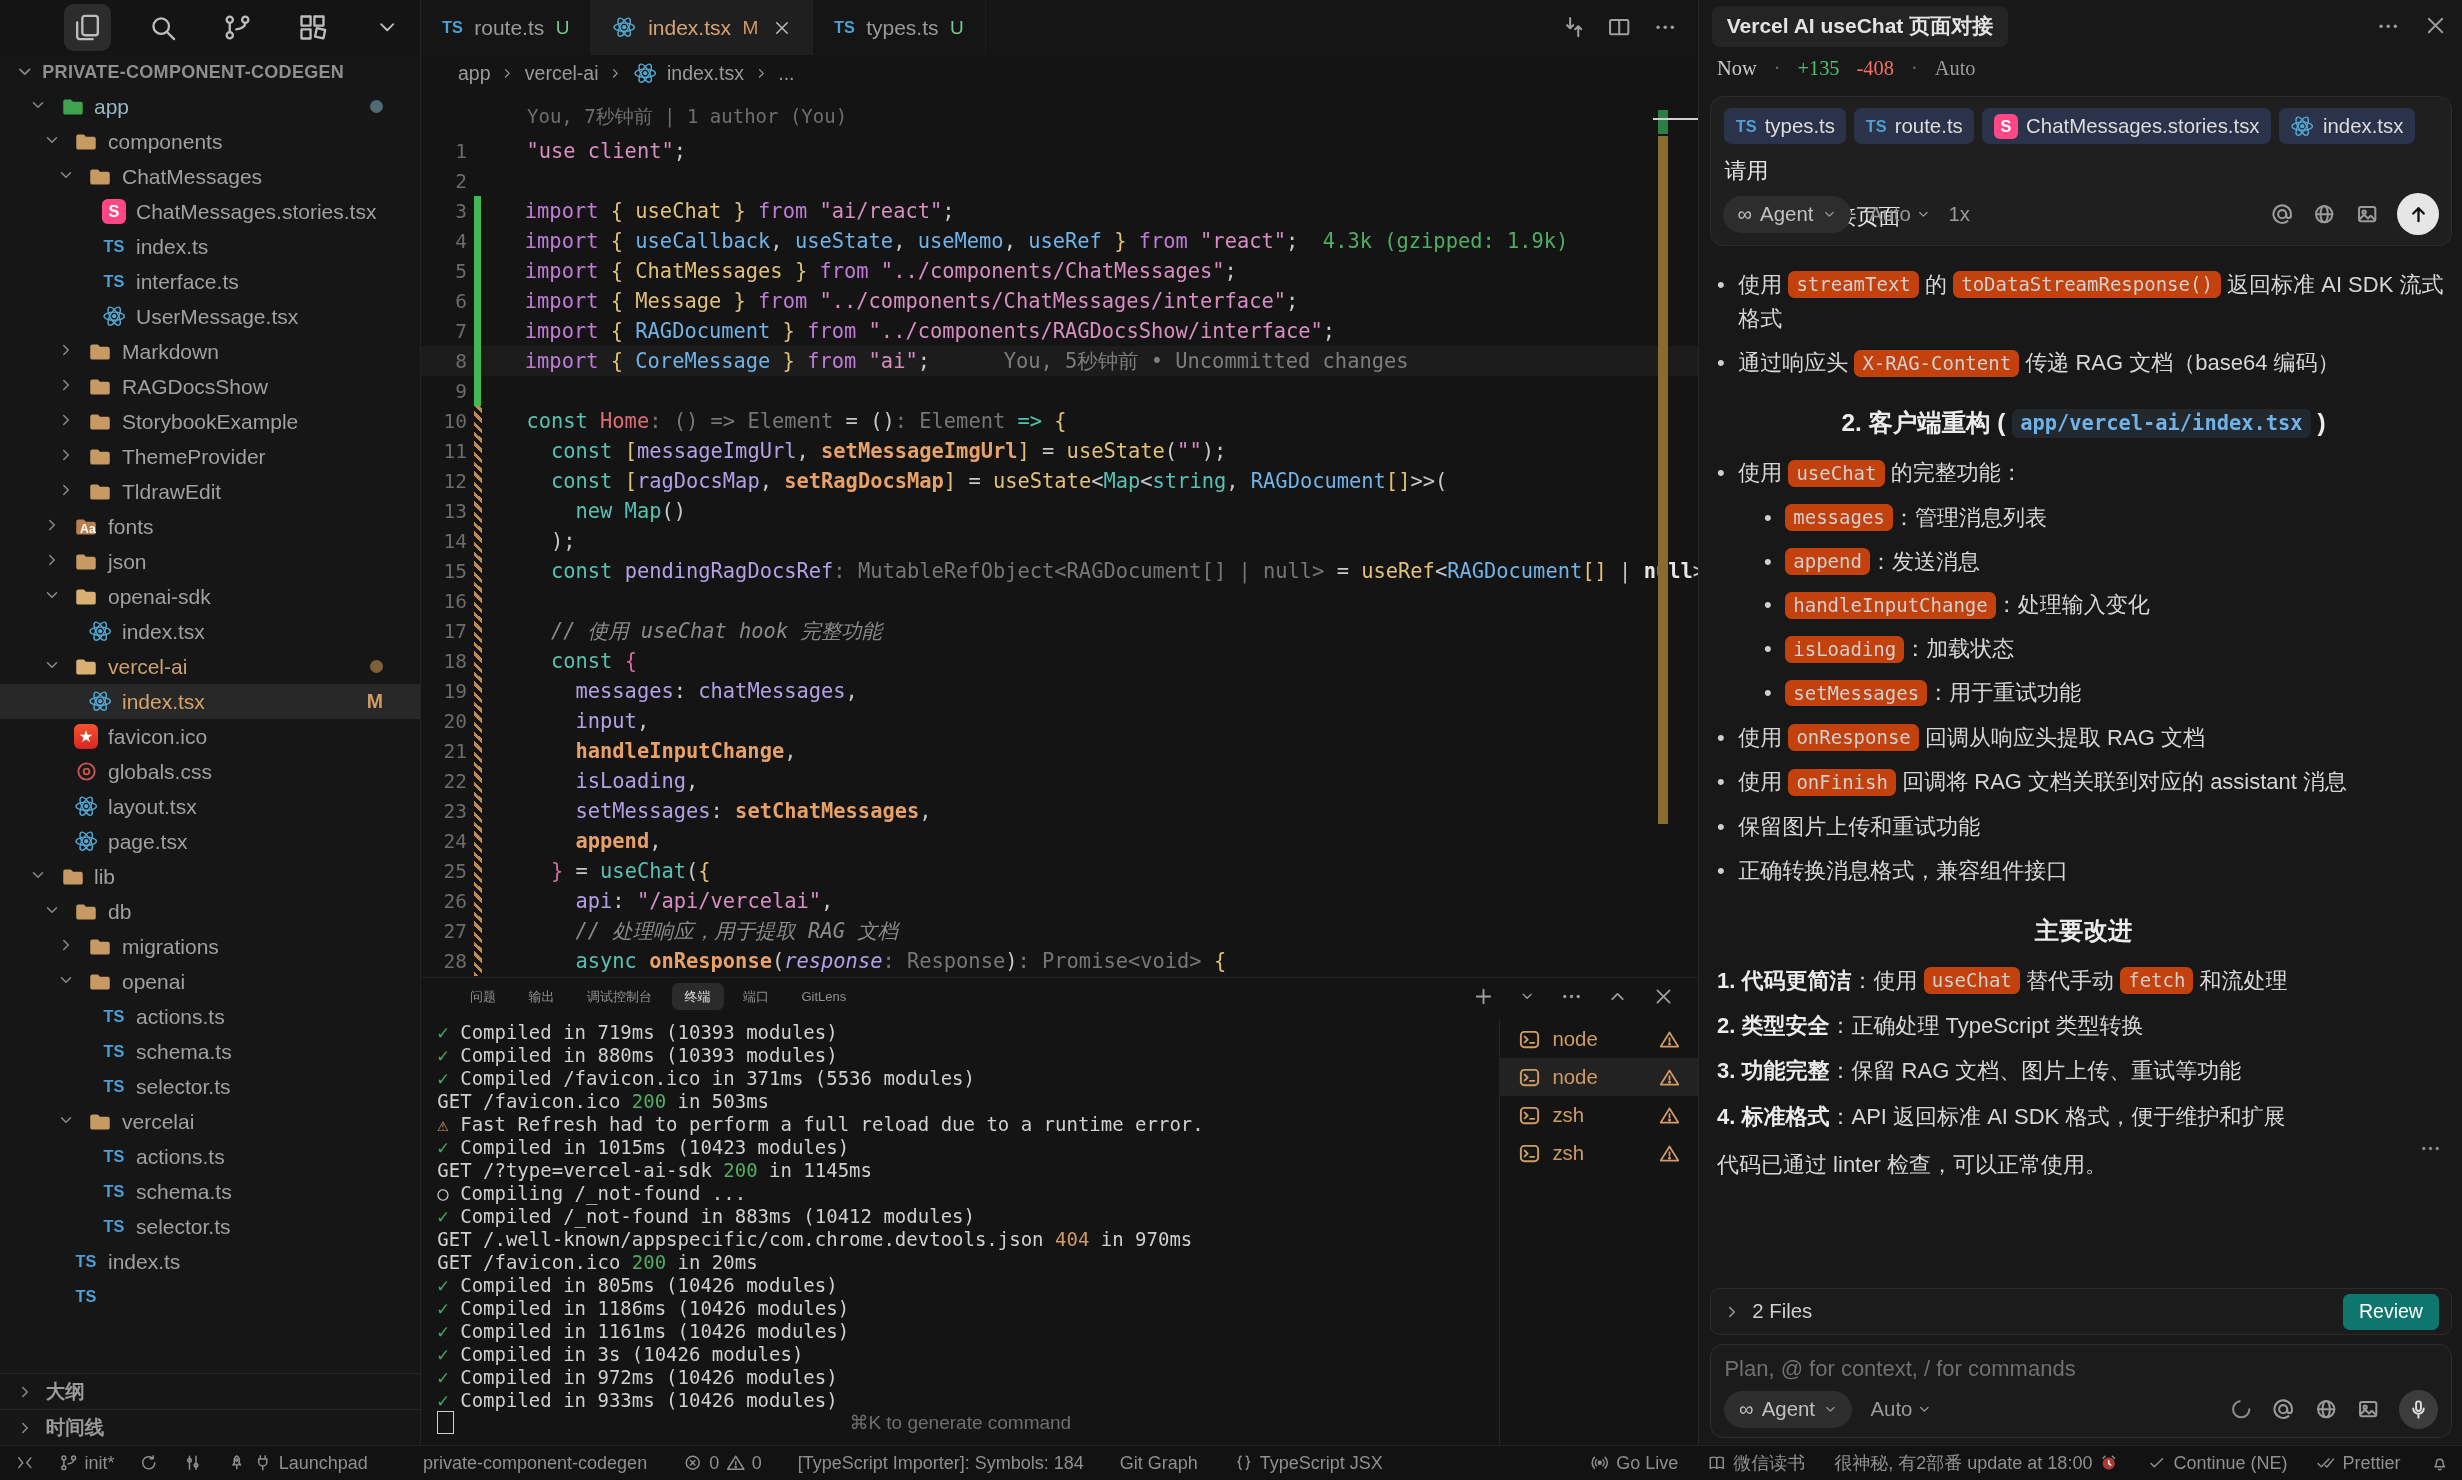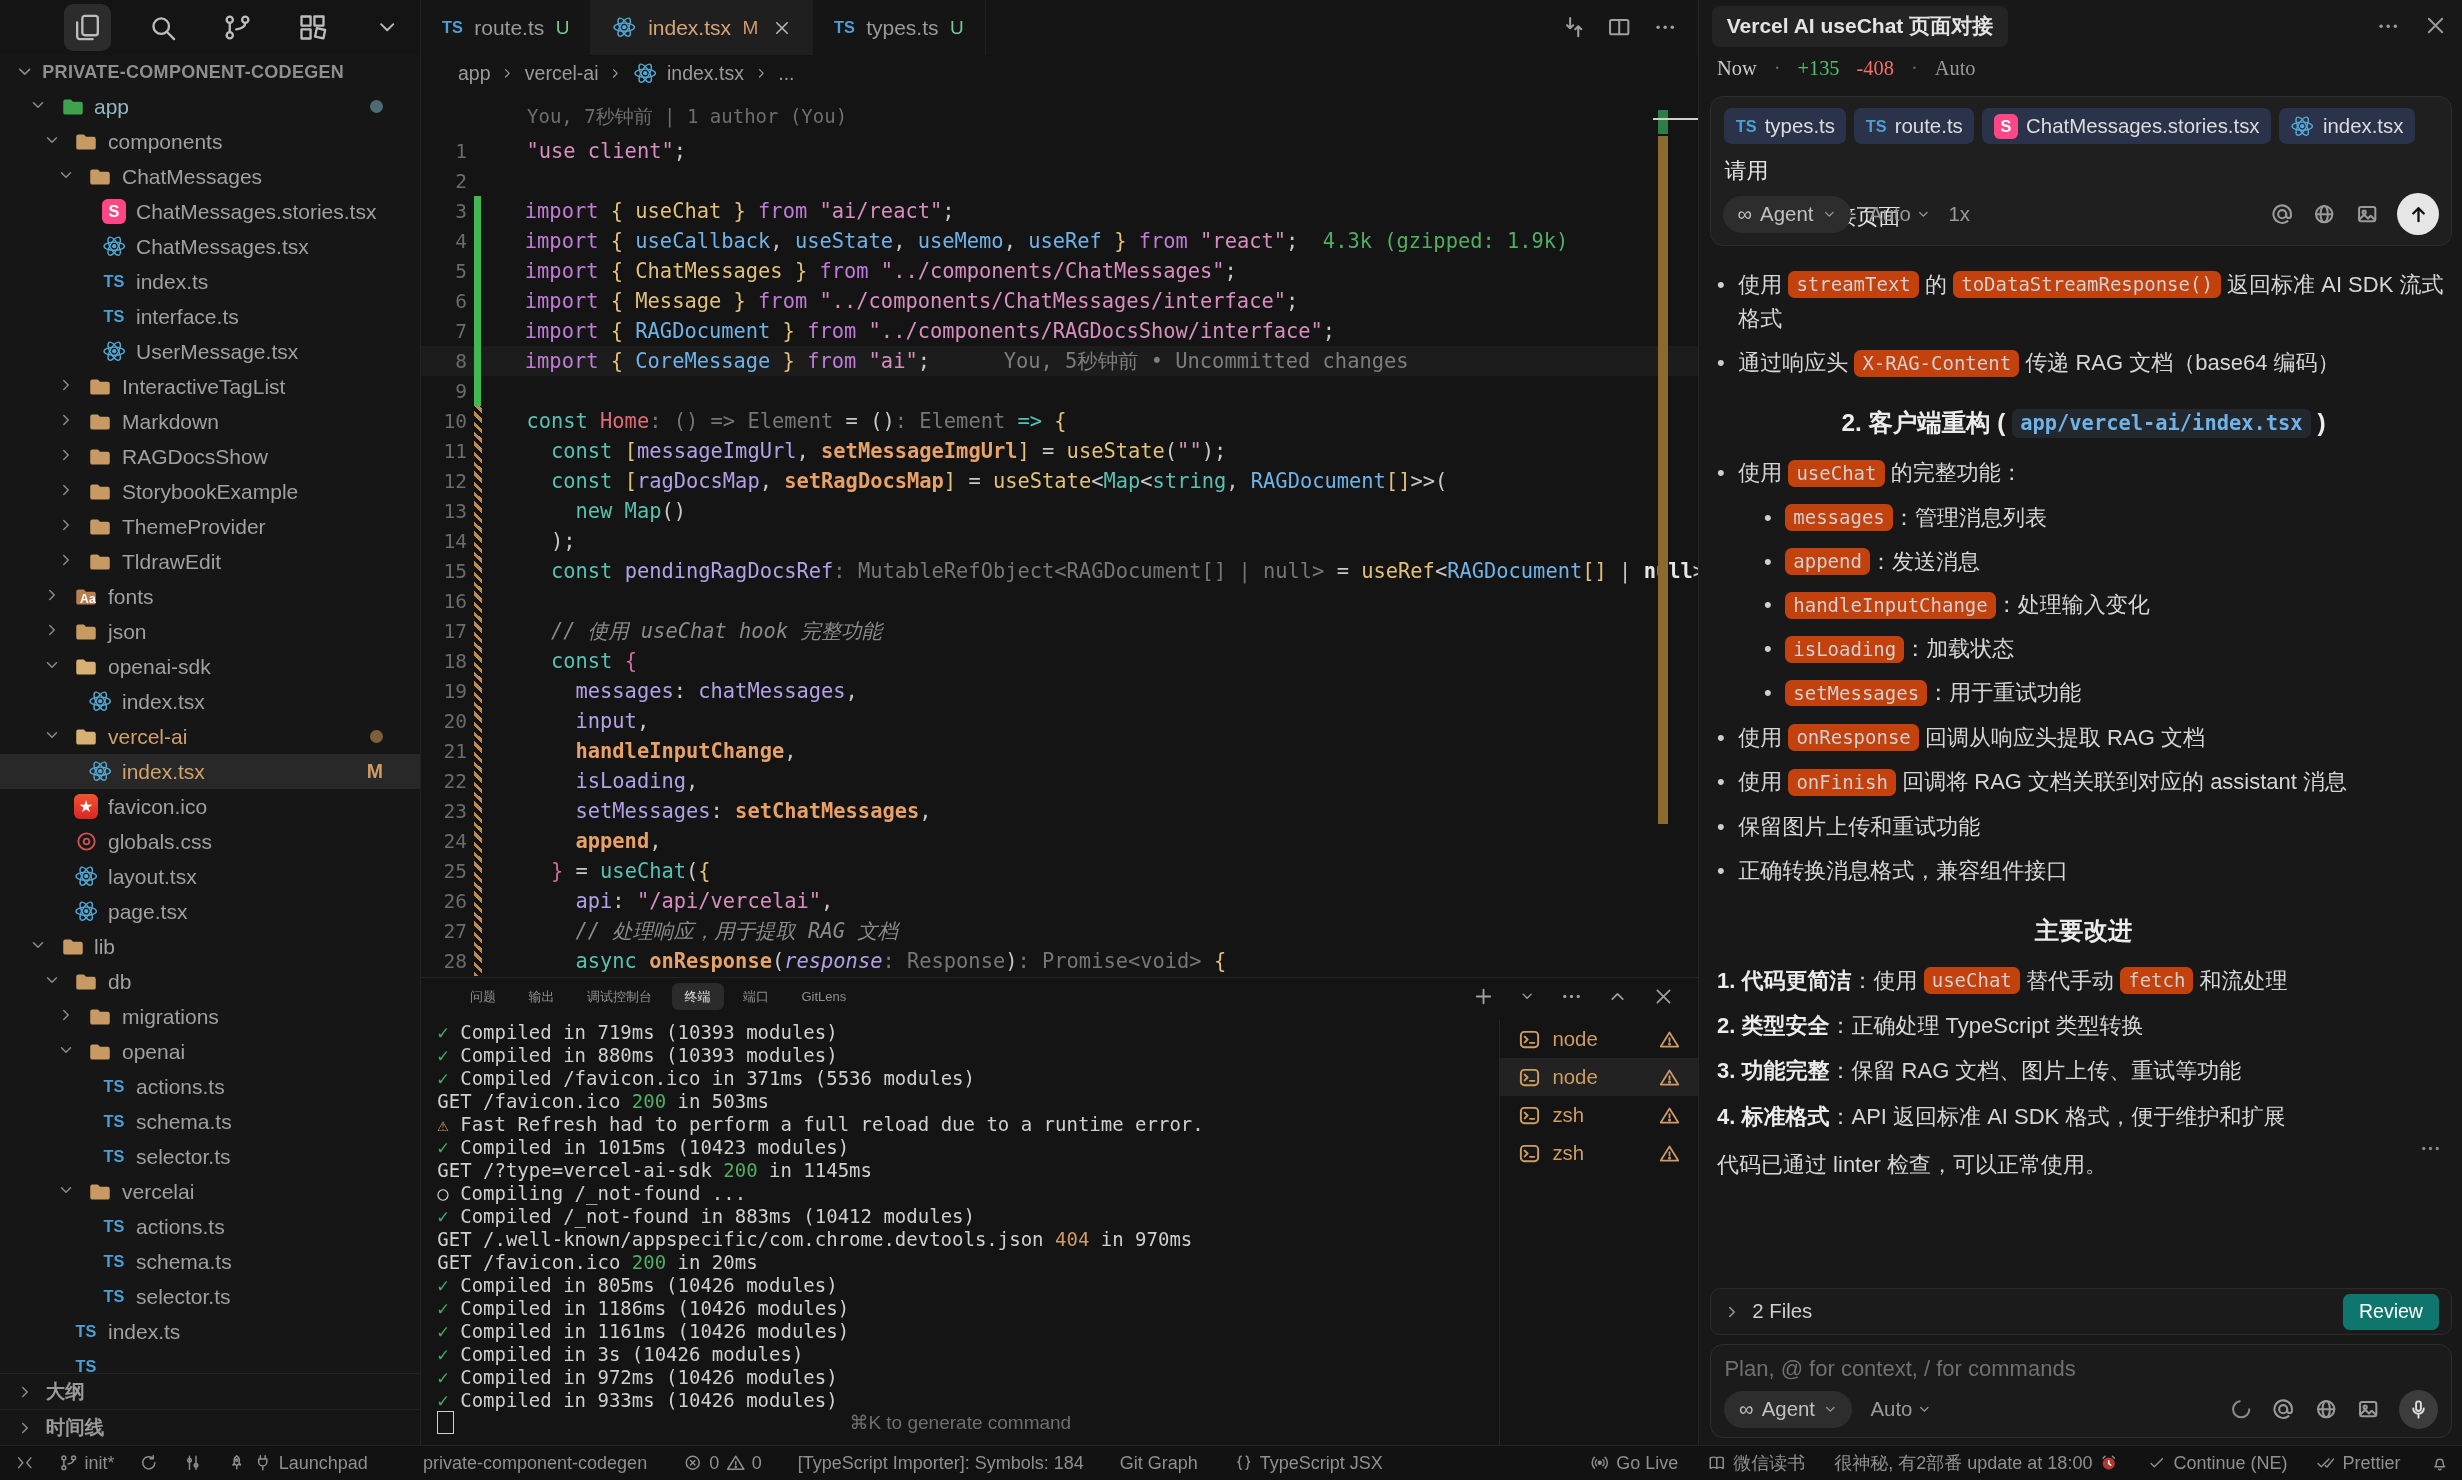--- a/index.html
+++ b/index.html
@@ -195,66 +195,42 @@
           <span class="lbl" style="left:122px;color:#a0a0a0">ChatMessages</span>
         </div>
         <div class="trow">
           <span class="ficon" style="left:100px">
             <span class="sbic">S</span>
           </span>
           <span class="lbl" style="left:136px;color:#a0a0a0">ChatMessages.stories.tsx</span>
         </div>
         <div class="trow">
           <span class="ficon" style="left:100px">
+            <span class="tsic">TS</span>
+          </span>
+          <span class="lbl" style="left:136px;color:#a0a0a0">index.ts</span>
+        </div>
+        <div class="trow">
+          <span class="ficon" style="left:100px">
+            <span class="tsic">TS</span>
+          </span>
+          <span class="lbl" style="left:136px;color:#a0a0a0">interface.ts</span>
+        </div>
+        <div class="trow">
+          <span class="ficon" style="left:100px">
             <span class="i">
               <svg width="24.4" height="24.4" viewBox="0 0 24 24" fill="none" stroke="#53a8d4" stroke-width="1.4" stroke-linecap="round" stroke-linejoin="round" style="color:#53a8d4">
                 <circle cx="12" cy="12" r="2.1" fill="currentColor" stroke="none"></circle>
                 <ellipse cx="12" cy="12" rx="10" ry="4"></ellipse>
                 <ellipse cx="12" cy="12" rx="10" ry="4" transform="rotate(60 12 12)"></ellipse>
                 <ellipse cx="12" cy="12" rx="10" ry="4" transform="rotate(120 12 12)"></ellipse>
               </svg>
             </span>
           </span>
-          <span class="lbl" style="left:136px;color:#a0a0a0">ChatMessages.tsx</span>
-        </div>
-        <div class="trow">
-          <span class="ficon" style="left:100px">
-            <span class="tsic">TS</span>
-          </span>
-          <span class="lbl" style="left:136px;color:#a0a0a0">index.ts</span>
-        </div>
-        <div class="trow">
-          <span class="ficon" style="left:100px">
-            <span class="tsic">TS</span>
-          </span>
-          <span class="lbl" style="left:136px;color:#a0a0a0">interface.ts</span>
-        </div>
-        <div class="trow">
-          <span class="ficon" style="left:100px">
-            <span class="i">
-              <svg width="24.4" height="24.4" viewBox="0 0 24 24" fill="none" stroke="#53a8d4" stroke-width="1.4" stroke-linecap="round" stroke-linejoin="round" style="color:#53a8d4">
-                <circle cx="12" cy="12" r="2.1" fill="currentColor" stroke="none"></circle>
-                <ellipse cx="12" cy="12" rx="10" ry="4"></ellipse>
-                <ellipse cx="12" cy="12" rx="10" ry="4" transform="rotate(60 12 12)"></ellipse>
-                <ellipse cx="12" cy="12" rx="10" ry="4" transform="rotate(120 12 12)"></ellipse>
-              </svg>
-            </span>
-          </span>
           <span class="lbl" style="left:136px;color:#a0a0a0">UserMessage.tsx</span>
-        </div>
-        <div class="trow">
-          <span class="chev" style="left:57px"><svg width="18" height="18" viewBox="0 0 24 24" fill="none" stroke="currentColor" stroke-width="2" stroke-linecap="round" stroke-linejoin="round" style="color:currentColor">
-              <path d="M9 6l6 6-6 6"></path>
-            </svg></span>
-          <span class="ficon" style="left:86px;color:#c79a63">
-            <svg width="26" height="26" viewBox="0 0 24 24" fill="none" stroke="currentColor" stroke-width="2" stroke-linecap="round" stroke-linejoin="round" style="color:currentColor">
-              <path d="M3 7a2 2 0 0 1 2-2h5l2 2.2h7a2 2 0 0 1 2 2V17a2 2 0 0 1-2 2H5a2 2 0 0 1-2-2z" fill="currentColor" stroke="none"></path>
-            </svg>
-          </span>
-          <span class="lbl" style="left:122px;color:#a0a0a0">InteractiveTagList</span>
         </div>
         <div class="trow">
           <span class="chev" style="left:57px"><svg width="18" height="18" viewBox="0 0 24 24" fill="none" stroke="currentColor" stroke-width="2" stroke-linecap="round" stroke-linejoin="round" style="color:currentColor">
               <path d="M9 6l6 6-6 6"></path>
             </svg></span>
           <span class="ficon" style="left:86px;color:#c79a63">
             <svg width="26" height="26" viewBox="0 0 24 24" fill="none" stroke="currentColor" stroke-width="2" stroke-linecap="round" stroke-linejoin="round" style="color:currentColor">
               <path d="M3 7a2 2 0 0 1 2-2h5l2 2.2h7a2 2 0 0 1 2 2V17a2 2 0 0 1-2 2H5a2 2 0 0 1-2-2z" fill="currentColor" stroke="none"></path>
             </svg>
           </span>

